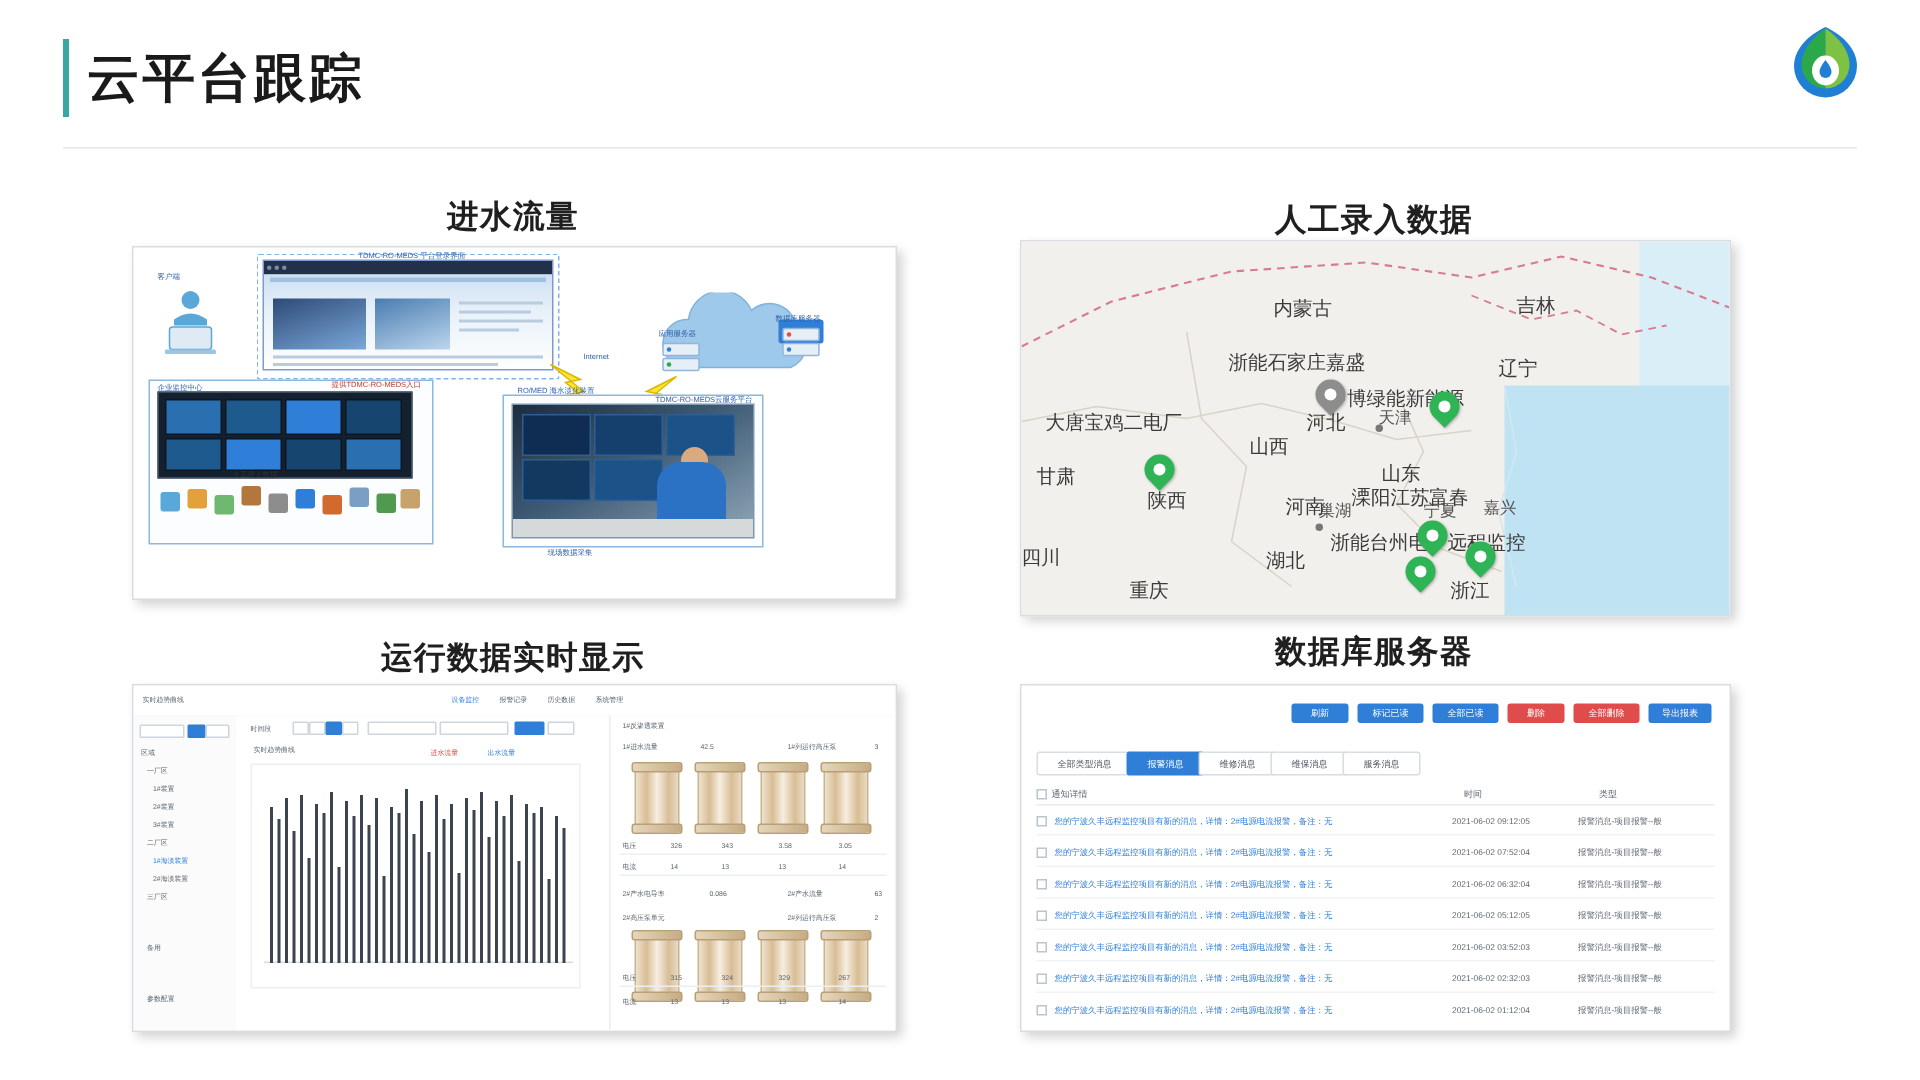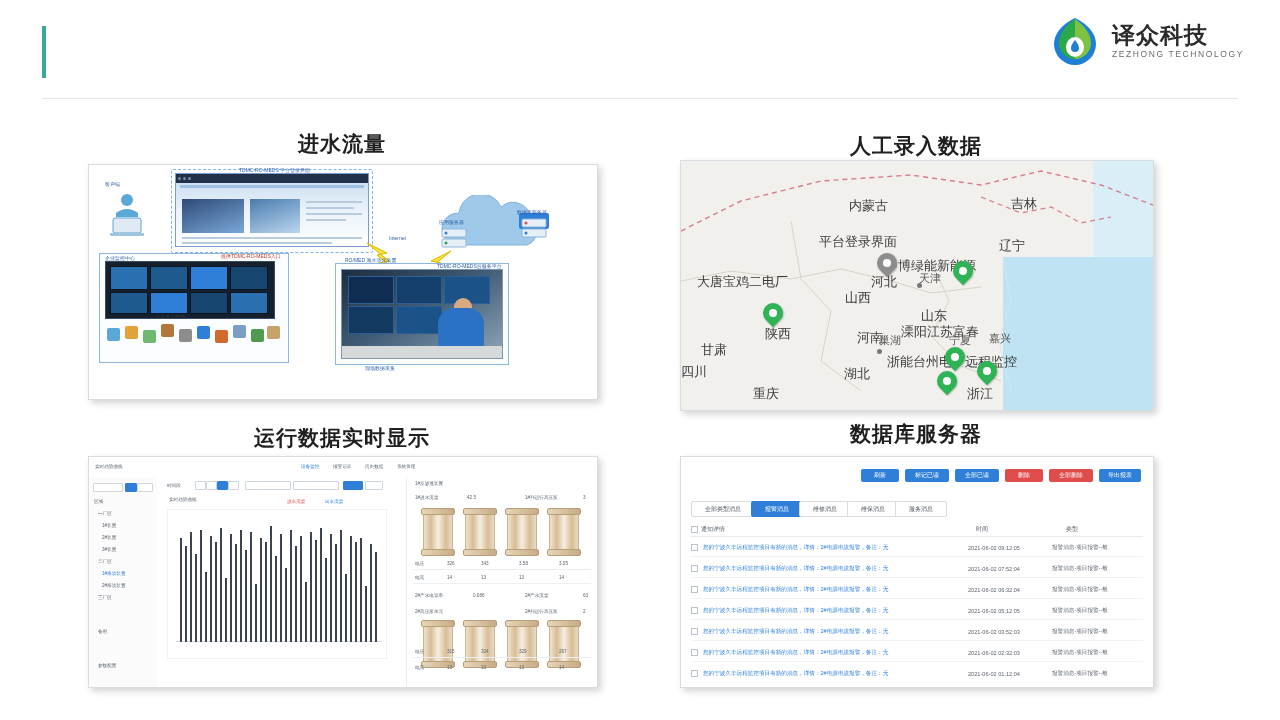--- a/index.html
+++ b/index.html
@@ -304,35 +304,32 @@
   }
   .f4-cell-msg { width: 265px; overflow: hidden; white-space: nowrap; }
   .f4-cell-time { width: 84px; color: #5d6670; }
   .f4-cell-type { color: #5d6670; white-space: nowrap; }
 </style>
 </head>
 <body>
 
 <div class="slide-header">
   <div class="title-bar"></div>
+  <div class="slide-title">云平台跟踪</div>
   <div class="header-rule"></div>
 
   <div class="logo-wrap">
     <div class="logo-mark">
       <svg width="54" height="54" viewBox="0 0 54 54">
         <path d="M27 4 C14 10 6 20 6 30 a21 21 0 0 0 42 0 C48 20 40 10 27 4 Z" fill="#1f7fd4"></path>
         <path d="M27 5 C18 11 11 20 11 29 a16 16 0 0 0 16 16 Z" fill="#2aa84a"></path>
         <path d="M27 5 C36 11 43 20 43 29 a16 16 0 0 1 -16 16 Z" fill="#7dc243"></path>
         <ellipse cx="27" cy="33" rx="9" ry="10" fill="#ffffff"></ellipse>
         <path d="M27 26 q4 5 4 8 a4 4 0 0 1 -8 0 q0 -3 4 -8 Z" fill="#1f7fd4"></path>
       </svg>
-    </div>
-    <div class="logo-text">
-      <div class="logo-cn">译众科技</div>
-      <div class="logo-en">ZEZHONG TECHNOLOGY</div>
     </div>
   </div>
 </div>
 
 <div class="panel-title" style="left:88px; top:130px; width:508px;">进水流量</div>
 <div class="panel-title" style="left:680px; top:132px; width:472px;">人工录入数据</div>
 <div class="panel-title" style="left:88px; top:424px; width:508px;">运行数据实时显示</div>
 <div class="panel-title" style="left:680px; top:420px; width:472px;">数据库服务器</div>
 
 <div class="figure" id="fig-cloud">
@@ -462,34 +459,34 @@
     <path d="M0 120 L50 110 L110 118 L160 108 L210 120 L250 132 L300 126" fill="none" stroke="#d9d3c7" stroke-width="1"></path>
     <path d="M110 60 L120 118 L150 150 L140 200 L180 230" fill="none" stroke="#d9d3c7" stroke-width="1"></path>
     <path d="M250 100 L268 140 L250 175 L280 205 L320 220" fill="none" stroke="#d9d3c7" stroke-width="1"></path>
     <path d="M322 96 L330 140 L318 180 L330 230" fill="none" stroke="#cfe8f2" stroke-width="1"></path>
   </svg>
 
   <div class="map-label" style="left:168px; top:36px;">内蒙古</div>
   <div class="map-label" style="left:330px; top:34px;">吉林</div>
   <div class="map-label" style="left:318px; top:76px;">辽宁</div>
   <div class="map-label" style="left:190px; top:112px;">河北</div>
-  <div class="map-label" style="left:164px; top:128px;">山西</div>
+  <div class="map-label" style="left:152px; top:128px;">山西</div>
   <div class="map-label" style="left:240px; top:146px;">山东</div>
-  <div class="map-label" style="left:20px;  top:148px;margin-top:32px;">甘肃</div>
+  <div class="map-label" style="left:10px;  top:148px;">甘肃</div>
   <div class="map-label" style="left:84px;  top:164px;">陕西</div>
   <div class="map-label" style="left:176px; top:168px;">河南</div>
   <div class="map-label sm" style="left:268px; top:172px;">宁夏</div>
   <div class="map-label" style="left:139px; top:204px;margin-left:24px;">湖北</div>
   <div class="map-label" style="left:72px;  top:224px;">重庆</div>
   <div class="map-label" style="left:0px;   top:202px;">四川</div>
   <div class="map-label" style="left:286px; top:224px;">浙江</div>
   <div class="map-label sm" style="left:238px; top:110px;">天津</div>
   <div class="map-label sm" style="left:198px; top:172px;">巢湖</div>
 
-  <div class="map-label" style="left:138px; top:72px;">平台登录界面</div>
+  <div class="map-label" style="left:138px; top:72px;">浙能石家庄嘉盛</div>
   <div class="map-label" style="left:204px; top:96px;">中博绿能新能源</div>
   <div class="map-label" style="left:16px;  top:112px;">大唐宝鸡二电厂</div>
   <div class="map-label" style="left:220px; top:162px;">溧阳江苏富春</div>
   <div class="map-label" style="left:206px; top:192px;">浙能台州电厂远程监控</div>
   <div class="map-label sm" style="left:308px; top:170px;">嘉兴</div>
 
   <div class="map-pin" style="left:196px; top:92px;">
       <div class="body gray"></div>
       <div class="dot"></div>
     </div>

